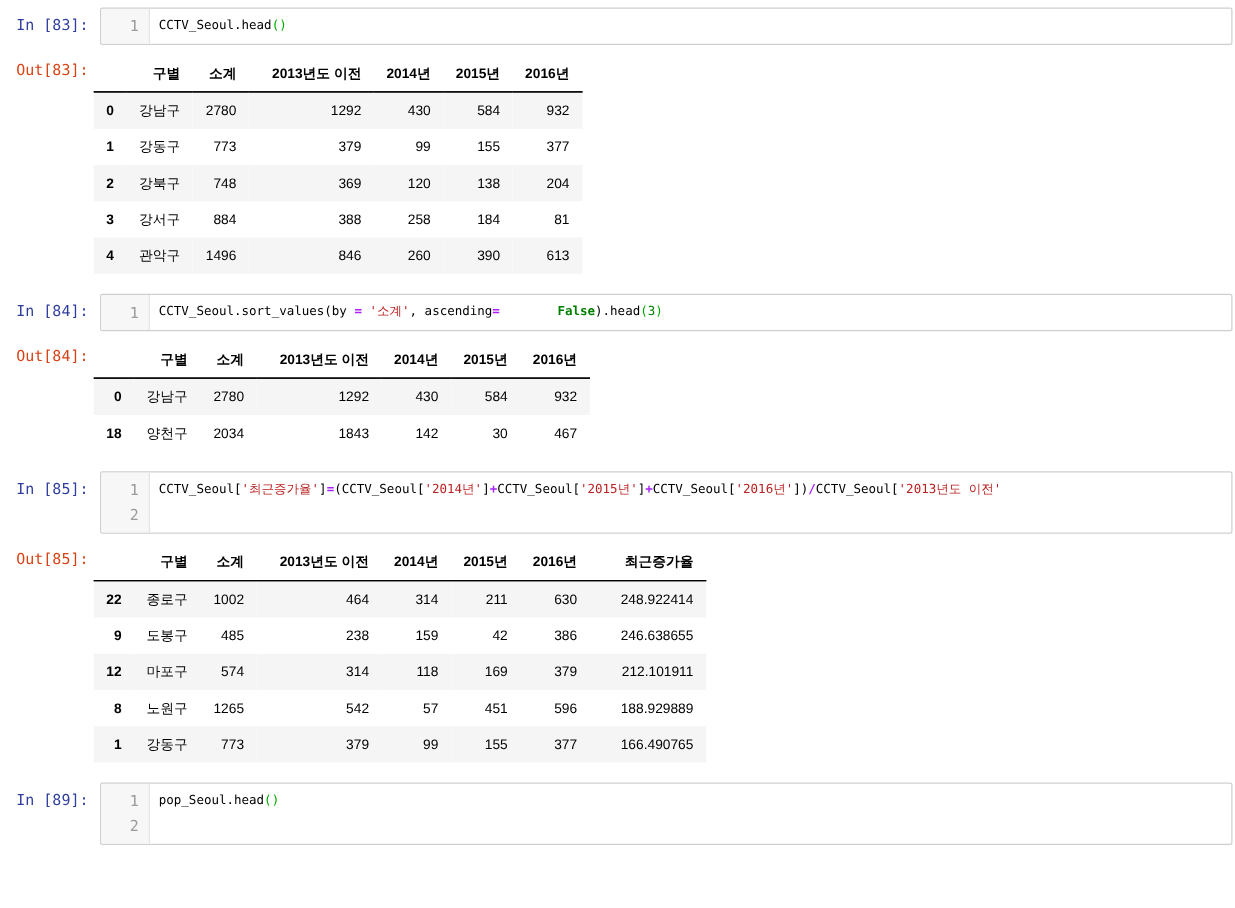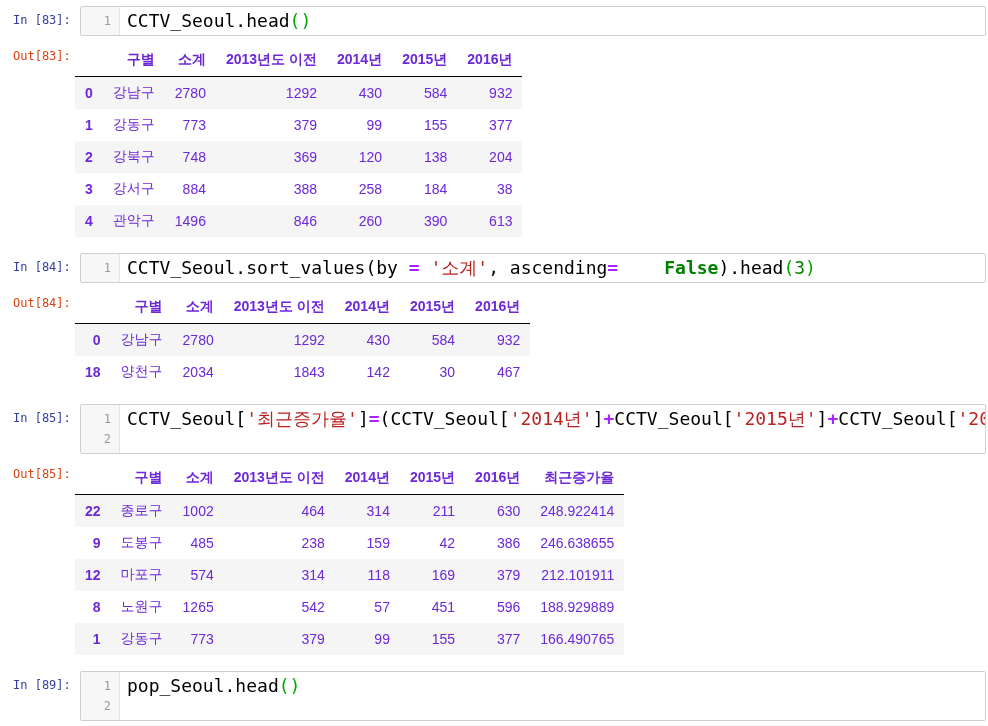--- a/index.html
+++ b/index.html
@@ -18,33 +18,33 @@
   .input-area{flex:1;display:flex;border:1px solid #cfcfcf;border-radius:2px;
               background:#ffffff;margin-right:2px;overflow:hidden;}
   .gutter{width:30px;min-width:30px;box-sizing:content-box;padding:4px 8px 4px 0;
           text-align:right;color:#9a9a9a;background:#f7f7f7;
           border-right:1px solid #e4e4e4;
           font-family:"DejaVu Sans Mono","Liberation Mono",monospace;
           font-size:12px;line-height:20px;}
   .line-num{height:20px;}
   .codearea{flex:1;padding:4px 4px 4px 7px;overflow:hidden;}
   pre.code-line{margin:0;font-family:"DejaVu Sans Mono","Liberation Mono",monospace;
-                font-size:18px;line-height:20px;white-space:pre;color:#000;}
+                font-size:10px;line-height:20px;white-space:pre;color:#000;}
 
   .tok-plain{color:#000;}
   .tok-string{color:#BA2121;}
   .tok-op{color:#AA22FF;font-weight:bold;}
   .tok-num{color:#008000;}
   .tok-kw{color:#008000;font-weight:bold;padding-left:46px;}
   .tok-bracket{color:#00AA00;}
 
   .output-row{margin-top:8px;}
   .output-area{flex:1;}
 
-  table.dataframe{border-collapse:collapse;border:none;font-size:14px;color:#6d28d9;}
+  table.dataframe{border-collapse:collapse;border:none;font-size:11px;color:#000000;}
   .dataframe th,.dataframe td{padding:7px 10px;text-align:right;vertical-align:middle;
                               white-space:nowrap;border:none;}
   .dataframe thead th{font-weight:bold;border-bottom:1.5px solid #000;}
   .dataframe tbody th{font-weight:bold;}
   .dataframe tbody tr:nth-child(odd){background:#f5f5f5;}
 
   .c0{min-width:6px;}
   .c1{min-width:25px;}
   .c2{min-width:25px;}
   .c3{min-width:80px;}
@@ -112,21 +112,21 @@
                 <td class="c5">138</td>
                 <td class="c6">204</td>
               </tr>
               <tr>
                 <th class="c0">3</th>
                 <td class="c1">강서구</td>
                 <td class="c2">884</td>
                 <td class="c3">388</td>
                 <td class="c4">258</td>
                 <td class="c5">184</td>
-                <td class="c6">38</td>
+                <td class="c6">81</td>
               </tr>
               <tr>
                 <th class="c0">4</th>
                 <td class="c1">관악구</td>
                 <td class="c2">1496</td>
                 <td class="c3">846</td>
                 <td class="c4">260</td>
                 <td class="c5">390</td>
                 <td class="c6">613</td>
               </tr>

